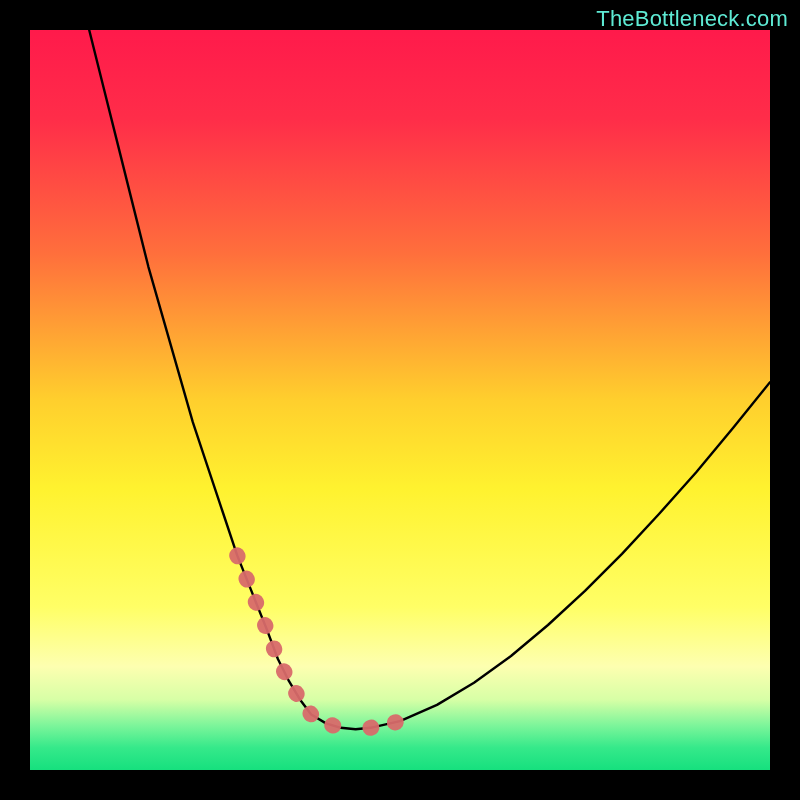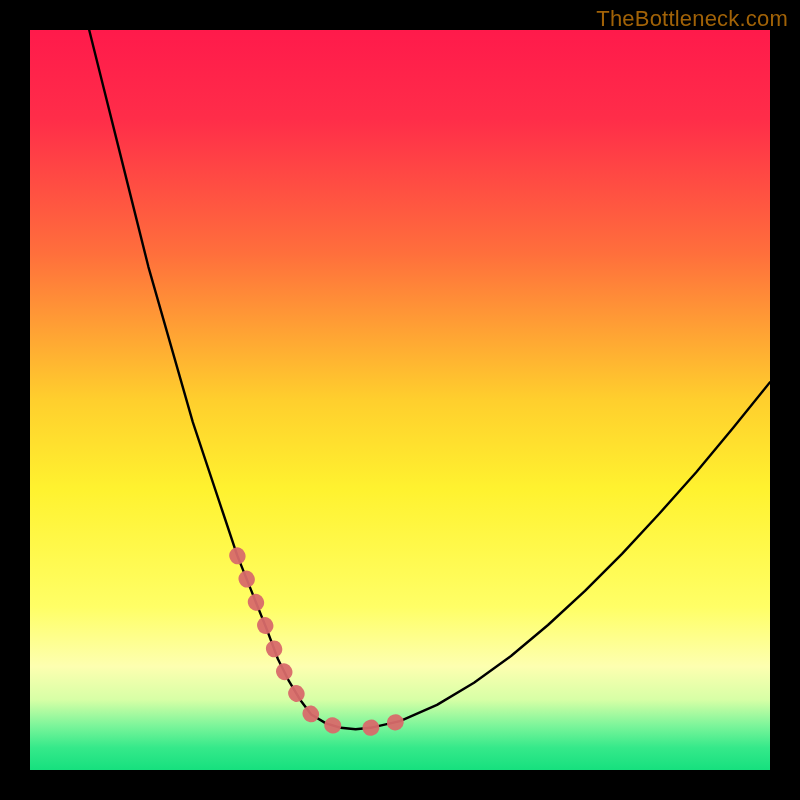--- a/index.html
+++ b/index.html
@@ -21,21 +21,21 @@
     left: 30px;
     top: 30px;
     width: 740px;
     height: 740px;
     overflow: hidden;
   }
   .watermark {
     position: absolute;
     top: 6px;
     right: 12px;
-    color: #a16207;
+    color: #5eead4;
     font-size: 22px;
     letter-spacing: 0.2px;
     font-weight: 500;
     z-index: 5;
     user-select: none;
   }
 </style>
 </head>
 <body>
 

